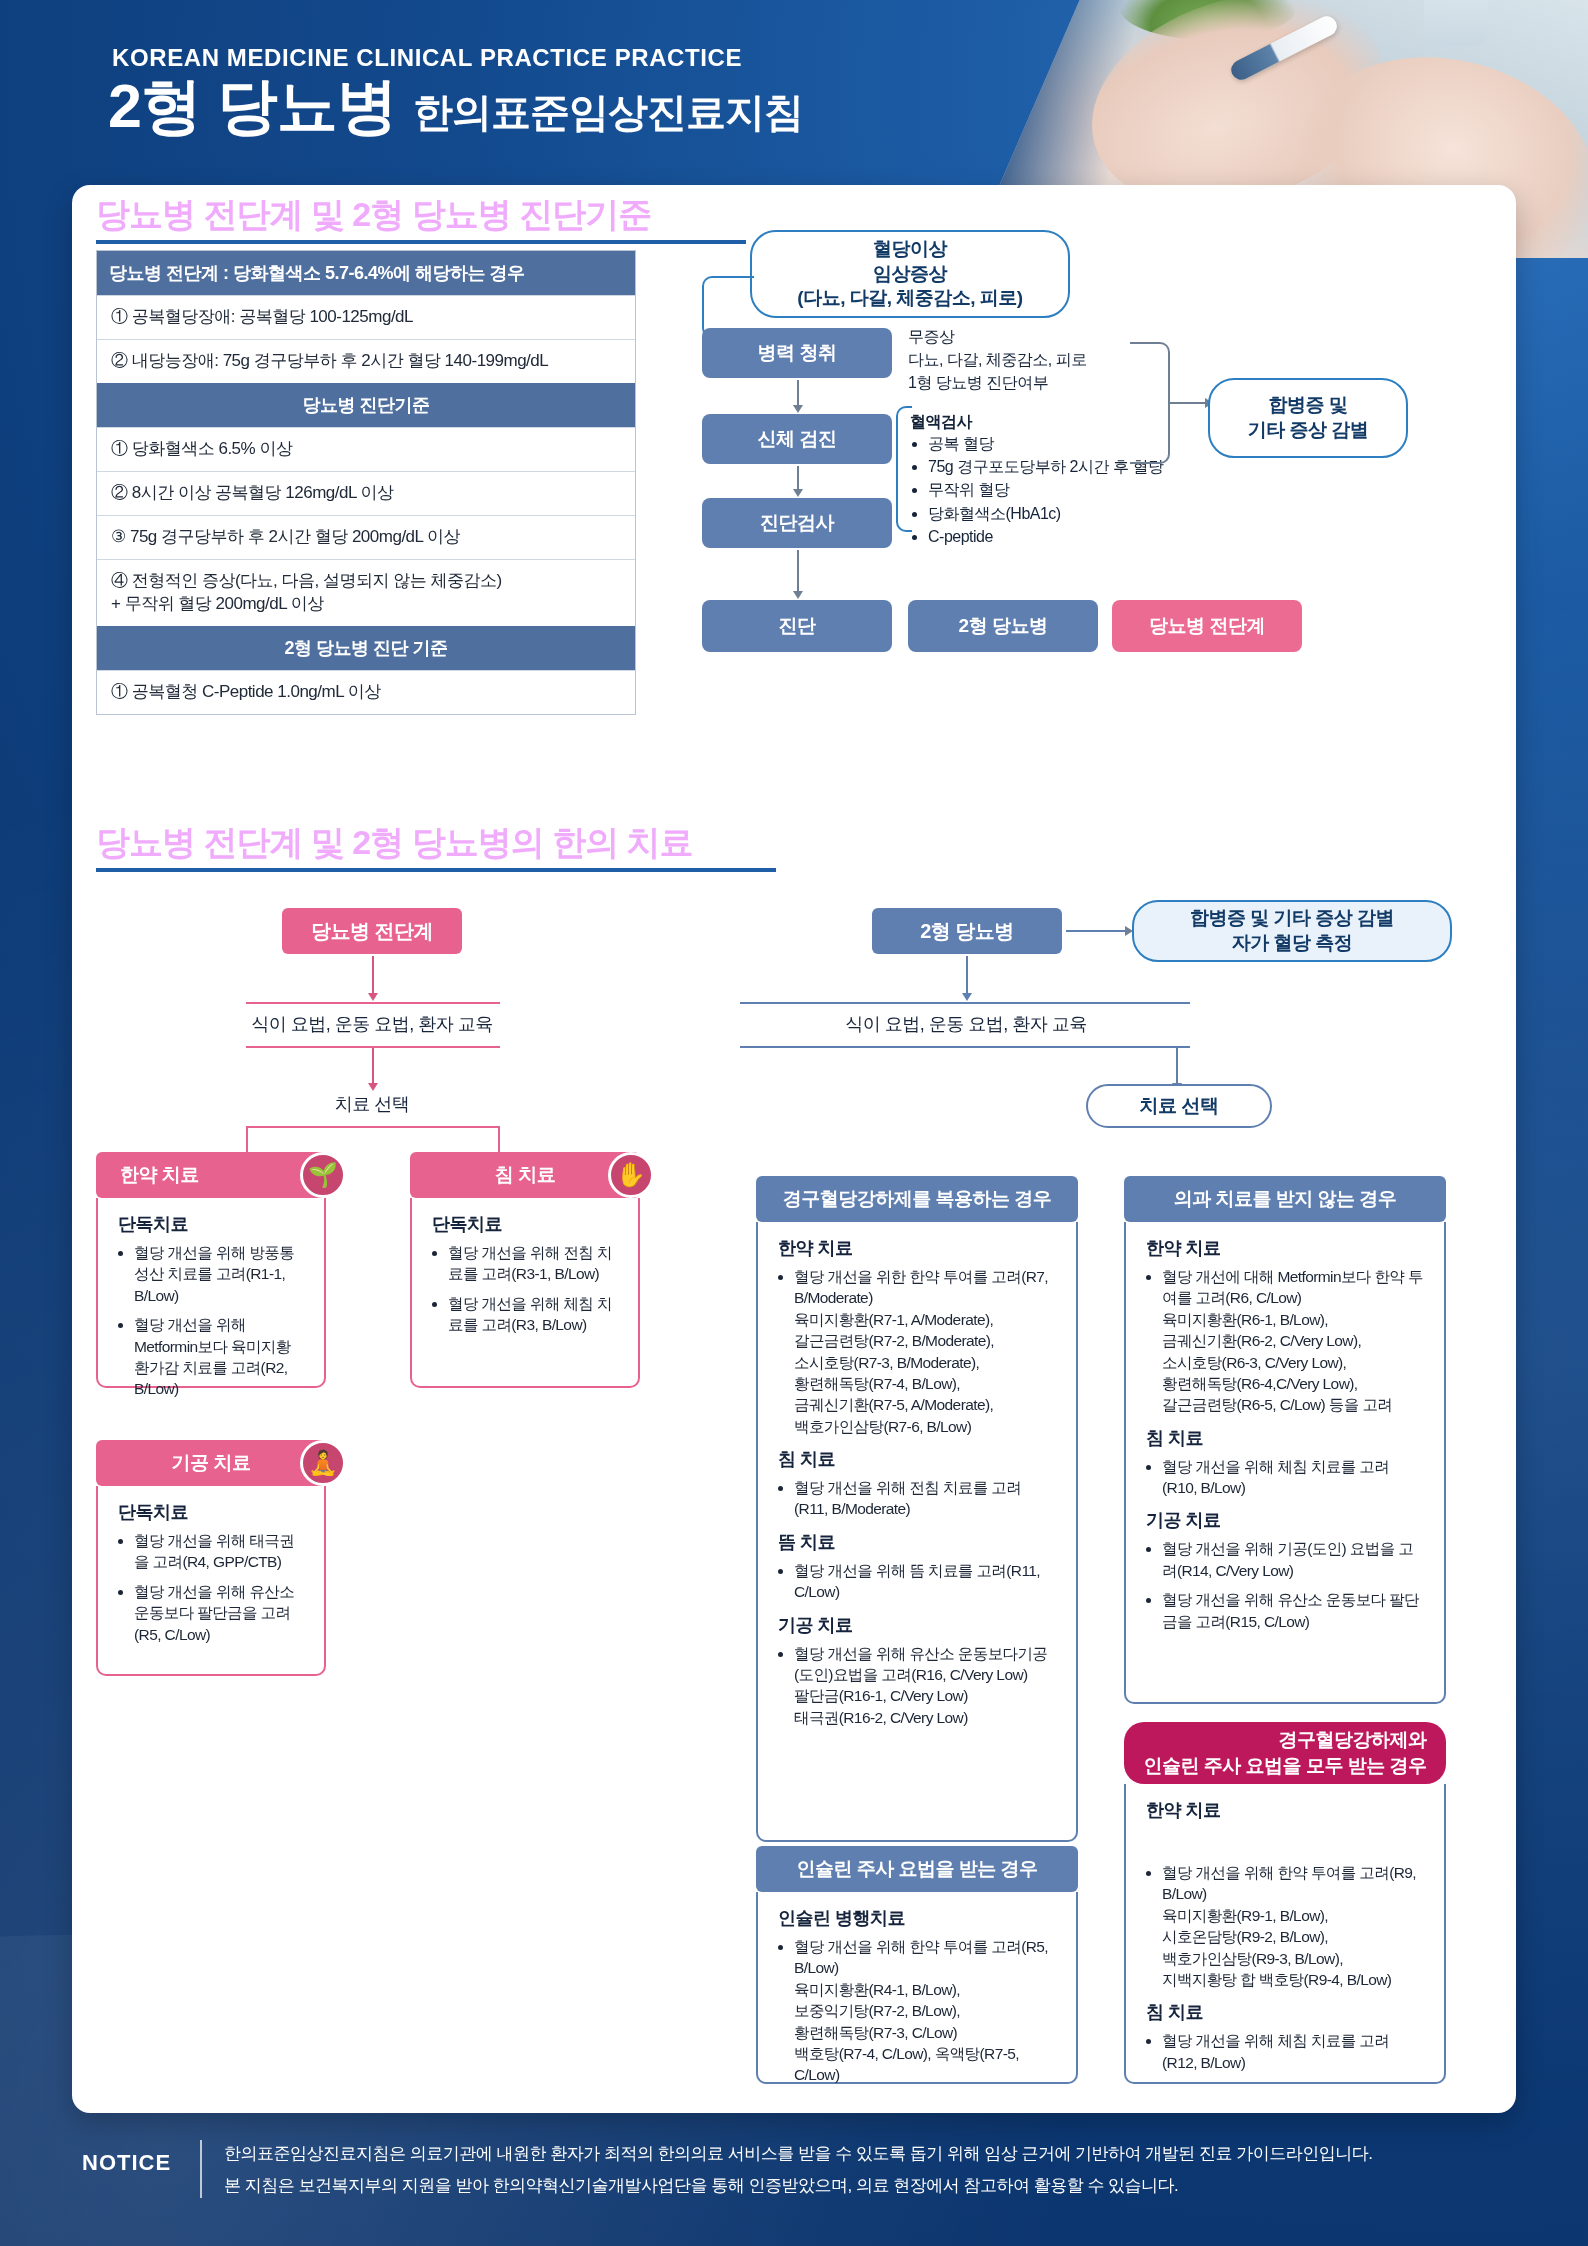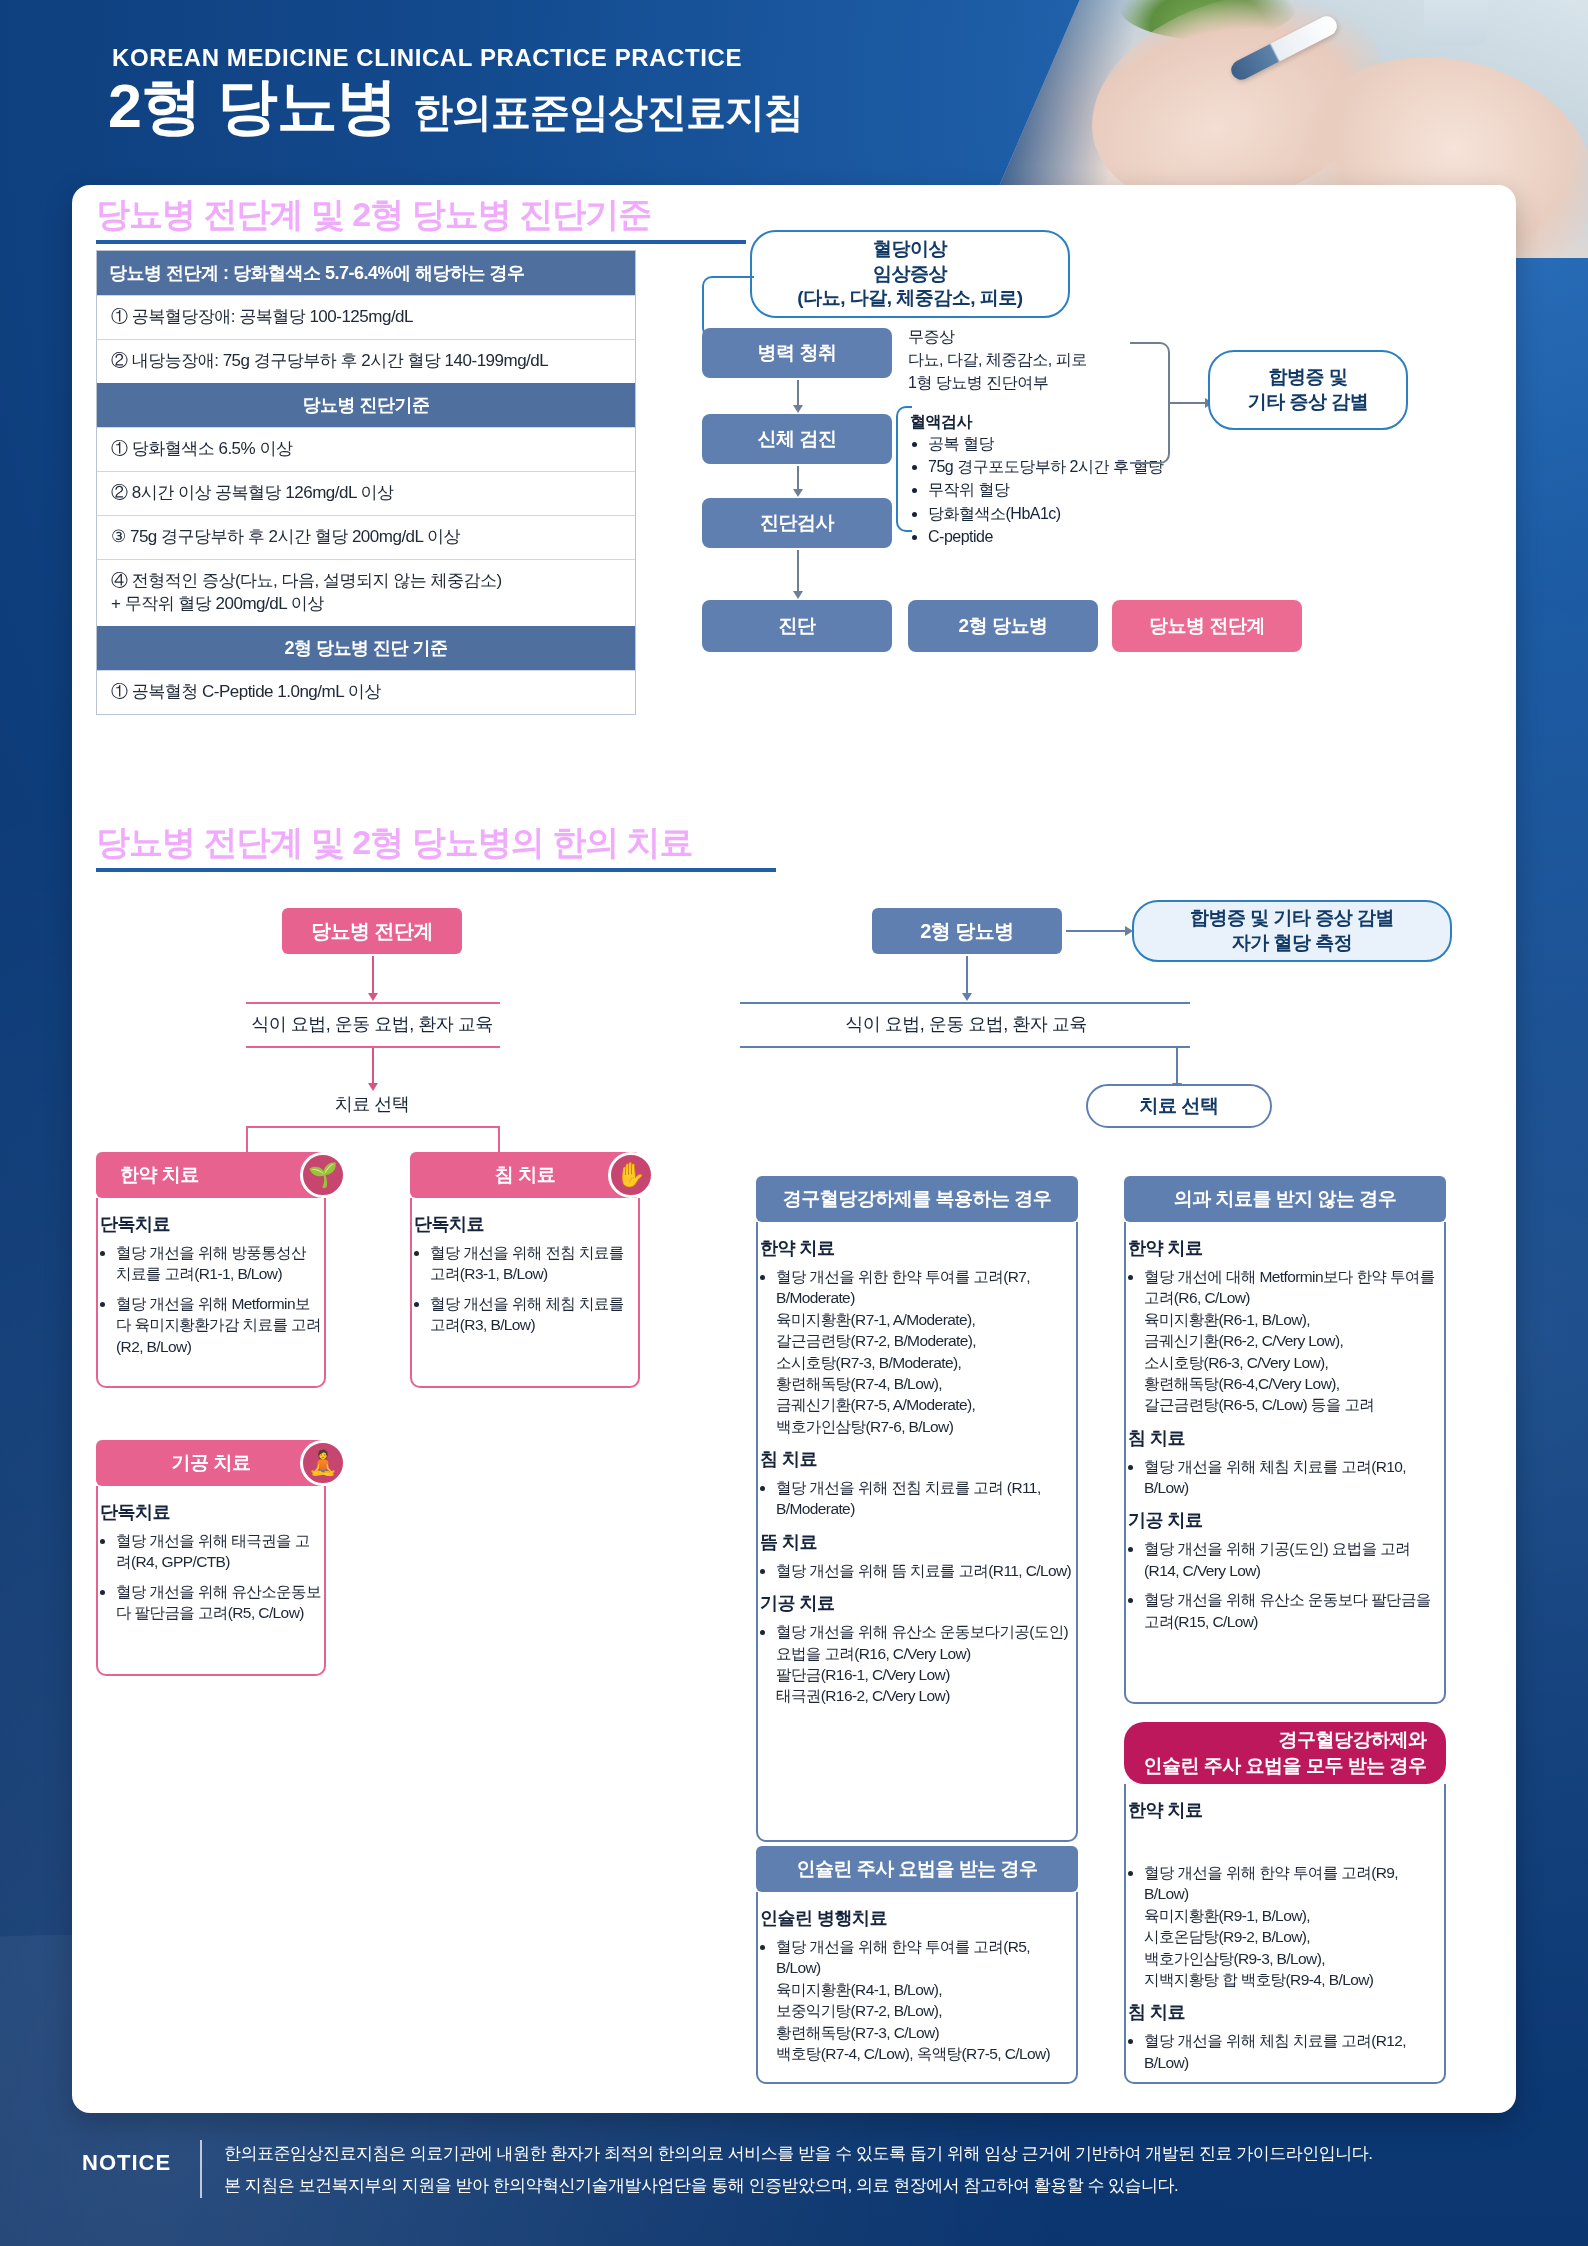--- a/index.html
+++ b/index.html
@@ -166,21 +166,21 @@
     position:absolute; background:#5f7fb0; color:#fff; font-weight:bold; font-size:19px;
     border-radius:6px; display:flex; align-items:center; justify-content:center; letter-spacing:-.5px;
   }
   .icon-circle{
     position:absolute; width:46px; height:46px; border-radius:50%;
     background:#c74670; color:#fff; display:flex; align-items:center; justify-content:center;
     font-size:24px; border:3px solid #fff;
   }
   .body-box{
     position:absolute; border:2px solid #e8628f; border-top:none; border-radius:0 0 10px 10px;
-    padding:14px 2px;
+    padding:14px 20px;
   }
   .body-box.blue{ border-color:#5f7fb0; }
   .body-box .sub{ font-weight:bold; font-size:18px; color:#15243c; margin-bottom:6px; letter-spacing:-.5px;}
   .body-box ul{ margin:0 0 10px 0; padding-left:16px; }
   .body-box li{ font-size:15.5px; color:#1c2636; line-height:1.38; margin-bottom:8px; letter-spacing:-.6px;}
 
   
   .notice{ position:absolute; left:72px; top:2130px; width:1444px; color:#fff; }
   .notice .lbl{ position:absolute; left:10px; top:20px; font-size:22px; font-weight:bold; letter-spacing:1px;}
   .notice .divider{ position:absolute; left:128px; top:10px; width:2px; height:58px; background:rgba(255,255,255,.7);}
@@ -259,21 +259,21 @@
       <li>75g 경구포도당부하 2시간 후 혈당</li>
       <li>무작위 혈당</li>
       <li>당화혈색소(HbA1c)</li>
       <li>C-peptide</li>
     </ul>
   </div>
   <div class="brace" style="left:236px; top:176px; width:16px; height:126px; border-color:#2d7fc1;"></div>
 
   <div class="brace-r" style="left:470px; top:112px; width:40px; height:122px; border-color:#6f7f93;"></div>
   <div class="arrow-h" style="left:508px; top:172px; width:38px;"></div>
-  <div class="pill-outline" style="left:548px; top:120px; width:200px; height:80px; white-space:pre-line;">합병증 및
+  <div class="pill-outline" style="left:548px; top:148px; width:200px; height:80px; white-space:pre-line;">합병증 및
 기타 증상 감별</div>
 </div>
 
 <div class="sec-head" style="left:96px; top:820px; width:680px;">
   <span>당뇨병 전단계 및 2형 당뇨병의 한의 치료</span>
   <div class="ul"></div>
 </div>
 
 <div class="tag-pink" style="left:282px; top:908px; width:180px; height:46px;">당뇨병 전단계</div>
 <div class="arrow-pink" style="left:372px; top:956px; height:38px;"></div>

